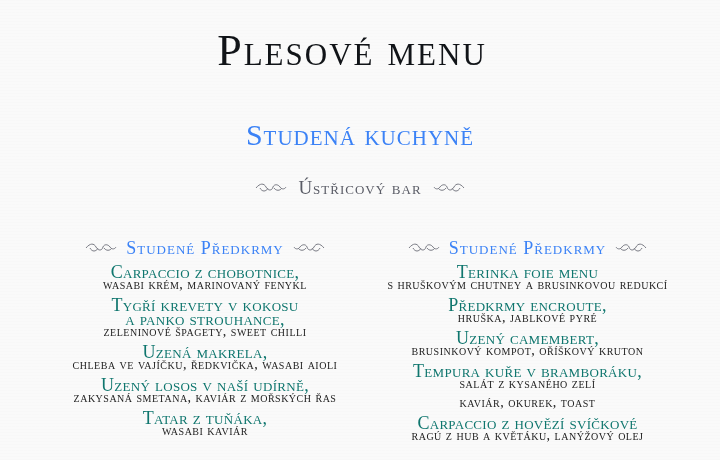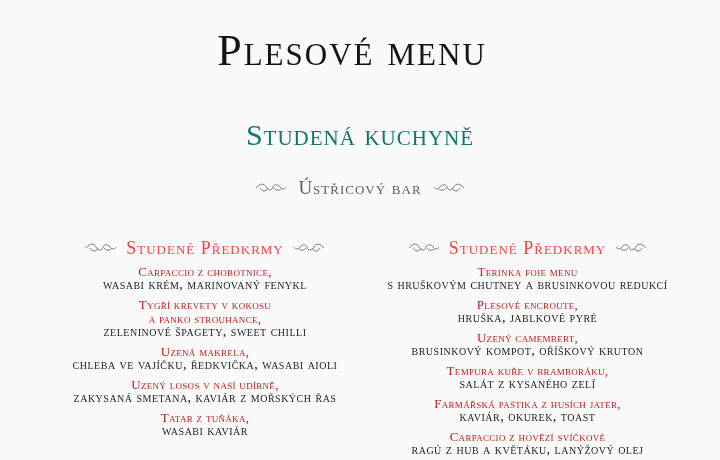--- a/index.html
+++ b/index.html
@@ -30,21 +30,21 @@
     }
     .section-title {
       position: absolute;
       left: 0; right: 0;
       top: 118px;
       text-align: center;
       font-family: "Liberation Serif", serif;
       font-variant: small-caps;
       font-size: 30px;
       letter-spacing: 1px;
-      color: #0f766e;
+      color: #3b82f6;
       line-height: 34px;
     }
     .sub-title {
       position: absolute;
       left: 0; right: 0;
       top: 177px;
       display: flex;
       justify-content: center;
       align-items: center;
       gap: 10px;
@@ -82,31 +82,31 @@
       justify-content: center;
       align-items: center;
       gap: 8px;
       margin-bottom: 6px;
     }
     .col-header .label {
       font-family: "Liberation Serif", serif;
       font-variant: small-caps;
       font-size: 18px;
       letter-spacing: 1px;
-      color: #ef4444;
+      color: #3b82f6;
       line-height: 22px;
     }
     .dish {
       margin-bottom: 7px;
     }
     .dish-name {
       font-family: "Liberation Serif", serif;
       font-variant: small-caps;
-      font-size: 13px;
-      color: #b91c1c;
+      font-size: 18px;
+      color: #0f766e;
       line-height: 14px;
       letter-spacing: 0.3px;
     }
     .dish-desc {
       font-family: "Liberation Serif", serif;
       font-variant: small-caps;
       font-size: 14px;
       color: #222;
       line-height: 12px;
       letter-spacing: 0.5px;
@@ -171,33 +171,32 @@
       <span class="label">Studené Předkrmy</span>
       <svg class="flourish" viewBox="0 0 34 14">
         <path d="M32 7 C28 2, 24 2, 22 6 C20 10, 16 10, 15 6 C14 3, 10 3, 8 6 C6 9, 3 8, 2 6 M28 7 C26 11, 22 11, 20 7 M14 7 C12 10, 8 10, 6 7" fill="none" stroke="#7a7c85" stroke-width="1"></path>
       </svg>
     </div>
     <div class="dish">
       <div class="dish-name">Terinka foie menu</div>
       <div class="dish-desc">s hruškovým chutney a brusinkovou redukcí</div>
     </div>
     <div class="dish">
-      <div class="dish-name">Plesové encroute,</div>
+      <div class="dish-name">Předkrmy encroute,</div>
       <div class="dish-desc">hruška, jablkové pyré</div>
     </div>
     <div class="dish">
       <div class="dish-name">Uzený camembert,</div>
       <div class="dish-desc">brusinkový kompot, oříškový kruton</div>
     </div>
     <div class="dish">
       <div class="dish-name">Tempura kuře v bramboráku,</div>
       <div class="dish-desc">salát z kysaného zelí</div>
     </div>
     <div class="dish">
-      <div class="dish-name">Farmářská paštika z husích jater,</div>
       <div class="dish-desc">kaviár, okurek, toast</div>
     </div>
     <div class="dish">
       <div class="dish-name">Carpaccio z hovězí svíčkové</div>
       <div class="dish-desc">ragú z hub a květáku, lanýžový olej</div>
     </div>
   </div>
 </div>
 
 </body></html>

